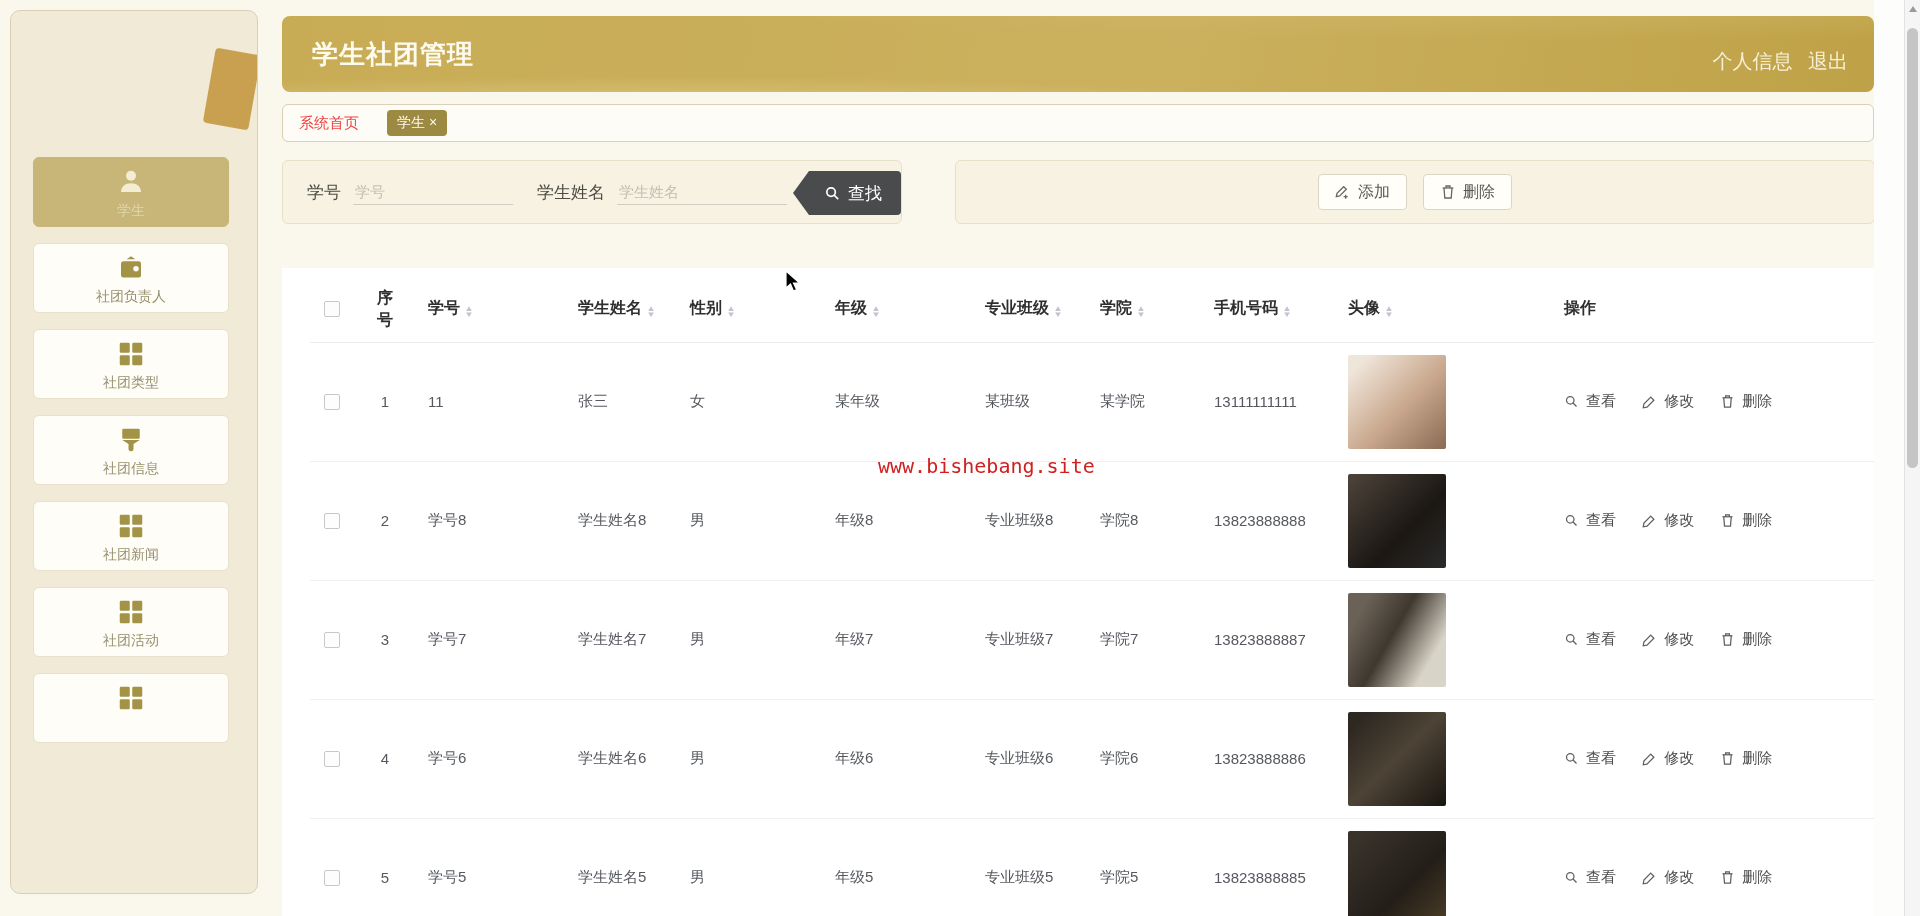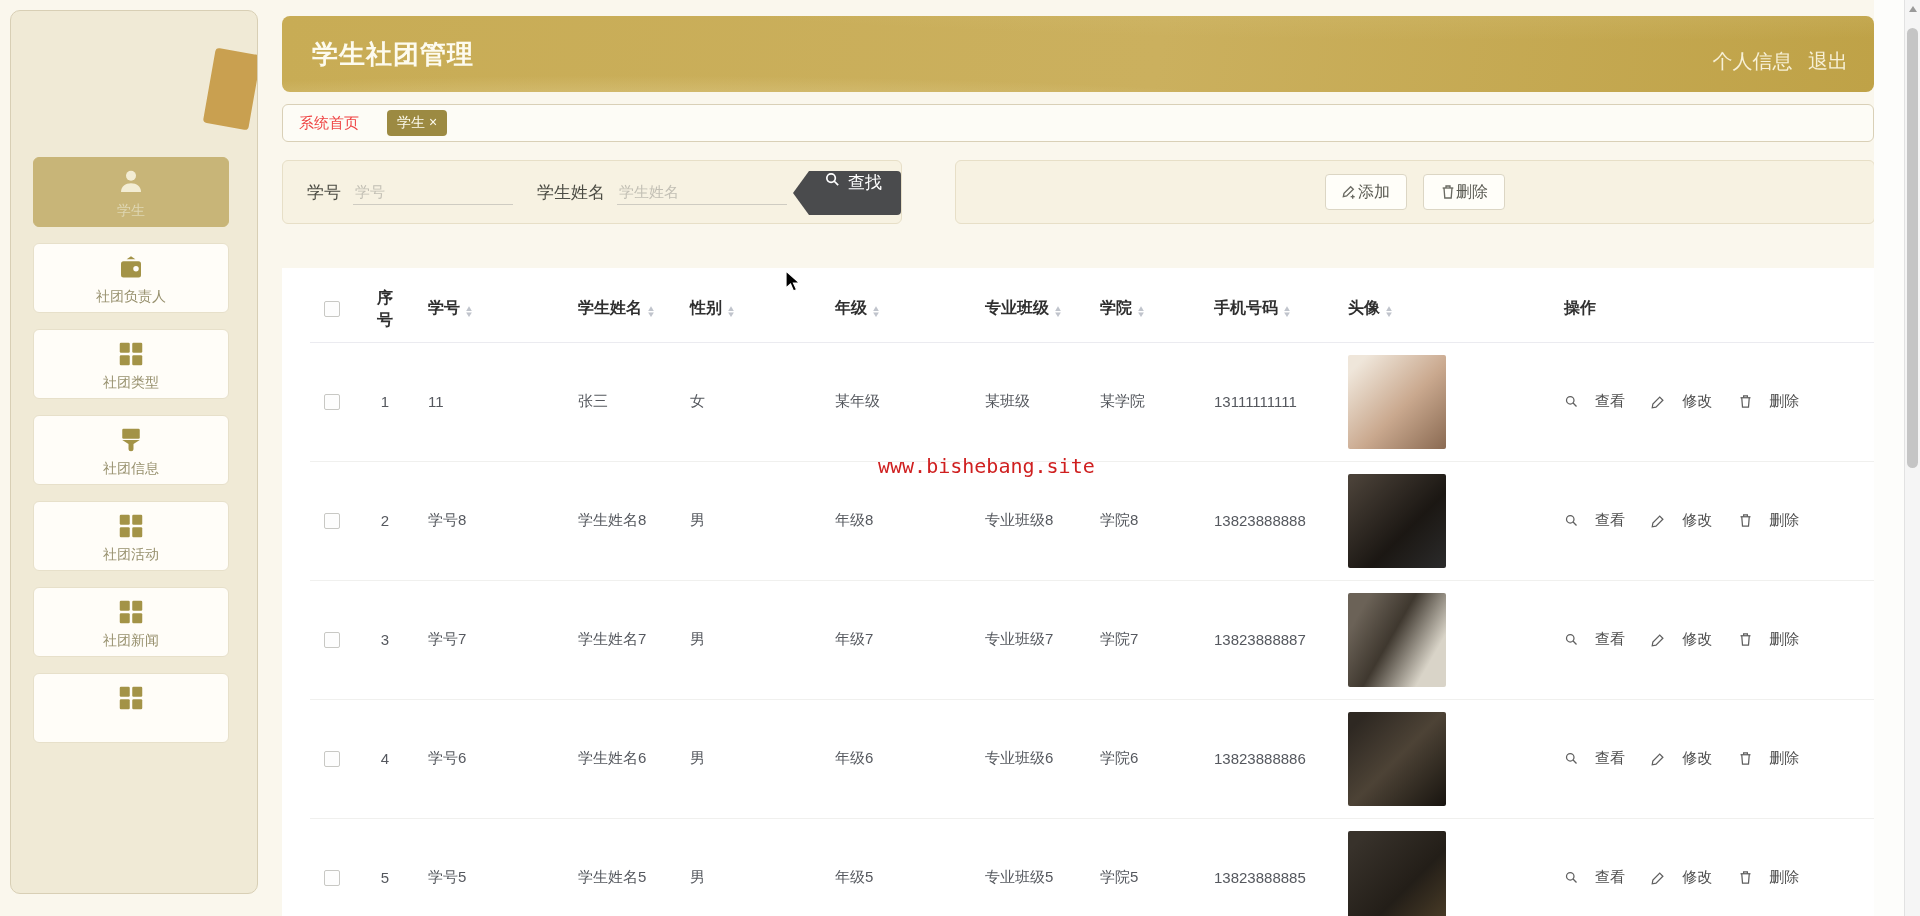--- a/index.html
+++ b/index.html
@@ -40,23 +40,23 @@
   .tabbar { position:absolute; left:282px; top:104px; width:1592px; height:38px; background:#fdfcf6; border:1px solid #d9d0b7; border-radius:6px; display:flex; align-items:center; }
   .crumb-home { margin-left:16px; font-size:15px; color:#ef4444; cursor:pointer; }
   .tab-pill { margin-left:28px; background:#9c8a42; color:#fdfbef; font-size:14px; border-radius:4px; padding:4px 10px; cursor:pointer; }
   .tab-pill .x { margin-left:4px; }
 
   
   .search-panel { position:absolute; left:282px; top:160px; width:620px; height:64px; background:#f7f2e2; border:1px solid #e7dfc7; border-radius:6px; display:flex; align-items:center; }
   .search-panel label { font-size:17px; color:#4c4c44; margin-left:24px; flex:none; }
   .search-panel input { width:160px; margin-left:12px; border:none; outline:none; background:transparent; border-bottom:1px solid #cfccc2; font-size:15px; color:#555; padding:4px 2px; }
   .search-panel input::placeholder { color:#c2bfb4; }
-  .find-btn { position:absolute; right:0; top:10px; width:108px; height:44px; background:#4a4b4d; color:#fff; font-size:17px; border:none; cursor:pointer; clip-path:polygon(16px 0,100% 0,100% 100%,16px 100%,0 50%); border-radius:0 4px 4px 0; display:flex; justify-content:center; gap:7px; padding-left:12px; }
+  .find-btn { position:absolute; right:0; top:10px; width:108px; height:44px; background:#4a4b4d; color:#fff; font-size:17px; border:none; cursor:pointer; clip-path:polygon(16px 0,100% 0,100% 100%,16px 100%,0 50%); border-radius:0 4px 4px 0; display:flex; align-items:center; justify-content:center; gap:7px; padding-left:12px; }
   .toolbar-panel { position:absolute; left:955px; top:160px; width:920px; height:64px; background:#f7f2e2; border:1px solid #e7dfc7; border-radius:6px; display:flex; align-items:center; justify-content:center; gap:16px; }
-  .tool-btn { height:36px; padding:0 16px; background:#fffef9; border:1px solid #dcd6c4; border-radius:4px; font-size:16px; color:#5a5a52; cursor:pointer; display:flex; align-items:center; }
+  .tool-btn { height:36px; padding:0 16px; background:#fffef9; border:1px solid #dcd6c4; border-radius:4px; font-size:16px; color:#5a5a52; cursor:pointer; display:flex; align-items:center; gap:7px; }
   .tool-btn svg { width:16px; height:16px; }
 
   
   .table-panel { position:absolute; left:282px; top:268px; width:1593px; height:648px; background:#fff; padding-top:8px; }
   table { border-collapse:collapse; table-layout:fixed; width:1590px; margin-left:28px; }
   col.c0{width:44px} col.c1{width:62px} col.c2{width:150px} col.c3{width:112px} col.c4{width:145px}
   col.c5{width:150px} col.c6{width:115px} col.c7{width:114px} col.c8{width:134px} col.c9{width:216px}
   th { height:66px; font-size:16px; color:#2f2f2f; text-align:left; padding-left:12px; font-weight:bold; border-bottom:1px solid #ebebf0; vertical-align:middle; }
   th.center { text-align:center; padding-left:0; }
   td { height:119px; font-size:15px; color:#55585e; padding-left:12px; border-bottom:1px solid #f0f0ee; vertical-align:middle; }
@@ -64,21 +64,21 @@
   .idx-head { display:inline-block; width:1.1em; word-break:break-all; line-height:1.35; text-align:center; }
   .sort { display:inline-flex; flex-direction:column; margin-left:5px; vertical-align:2px; cursor:pointer; }
   .sort i { font-style:normal; font-size:8px; line-height:6px; color:#c0c4cc; transform:scaleX(1.2); }
   .cb { width:16px; height:16px; border:1px solid #c8c8c4; border-radius:2px; background:#fdfdfd; margin:0 auto; cursor:pointer; }
   .avatar-ph { width:98px; height:94px; border-radius:2px; }
   .av1 { background:linear-gradient(135deg,#efe6da 10%,#caa98f 55%,#8a6a52 100%); }
   .av2 { background:linear-gradient(135deg,#4a4138 5%,#1b1713 60%,#2b2b2b 100%); }
   .av3 { background:linear-gradient(120deg,#6b6257 15%,#3f382f 45%,#d9d4c8 80%); }
   .av4 { background:linear-gradient(135deg,#2e2822 10%,#4d4336 50%,#18140f 100%); }
   .av5 { background:linear-gradient(135deg,#38322b 10%,#231e18 60%,#4c3e28 100%); }
-  .op { display:inline-flex; align-items:center; gap:16px; margin-right:22px; color:#4e4e4e; cursor:pointer; white-space:nowrap; }
+  .op { display:inline-flex; align-items:center; gap:7px; margin-right:22px; color:#4e4e4e; cursor:pointer; white-space:nowrap; }
   .op svg { width:15px; height:15px; }
 
   
   .watermark { position:absolute; left:878px; top:454px; font-family:"DejaVu Sans Mono","Liberation Mono",monospace; font-size:20px; color:#cf1f1f; z-index:5; }
   .cursor { position:absolute; left:785px; top:270px; z-index:9; }
 </style>
 </head>
 <body>
 
 <div class="sidebar">
@@ -116,30 +116,30 @@
         </svg>
       <span class="mlabel">社团信息</span>
     </div>
     <div class="menu-item">
       <svg viewBox="0 0 24 24" fill="currentColor">
           <rect x="3" y="3" width="8" height="8" rx="1"></rect>
           <rect x="13" y="3" width="8" height="8" rx="1"></rect>
           <rect x="3" y="13" width="8" height="8" rx="1"></rect>
           <rect x="13" y="13" width="8" height="8" rx="1"></rect>
         </svg>
-      <span class="mlabel">社团活动</span>
+      <span class="mlabel">社团新闻</span>
     </div>
     <div class="menu-item">
       <svg viewBox="0 0 24 24" fill="currentColor">
           <rect x="3" y="3" width="8" height="8" rx="1"></rect>
           <rect x="13" y="3" width="8" height="8" rx="1"></rect>
           <rect x="3" y="13" width="8" height="8" rx="1"></rect>
           <rect x="13" y="13" width="8" height="8" rx="1"></rect>
         </svg>
-      <span class="mlabel">社团新闻</span>
+      <span class="mlabel">社团活动</span>
     </div>
     <div class="menu-item">
       <svg viewBox="0 0 24 24" fill="currentColor">
           <rect x="3" y="3" width="8" height="8" rx="1"></rect>
           <rect x="13" y="3" width="8" height="8" rx="1"></rect>
           <rect x="3" y="13" width="8" height="8" rx="1"></rect>
           <rect x="13" y="13" width="8" height="8" rx="1"></rect>
         </svg>
       <span class="mlabel"></span>
     </div>

